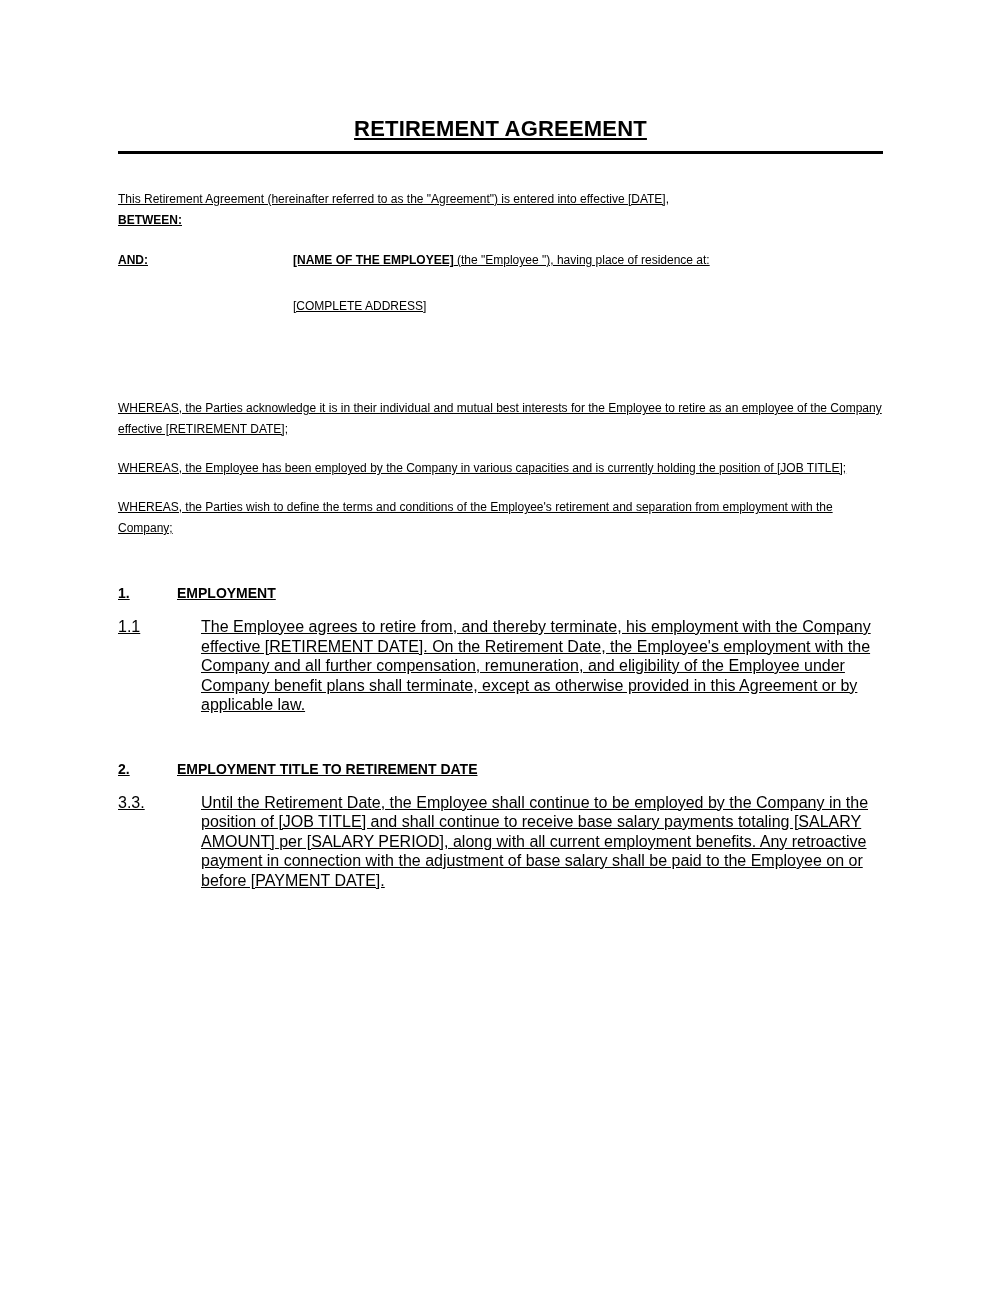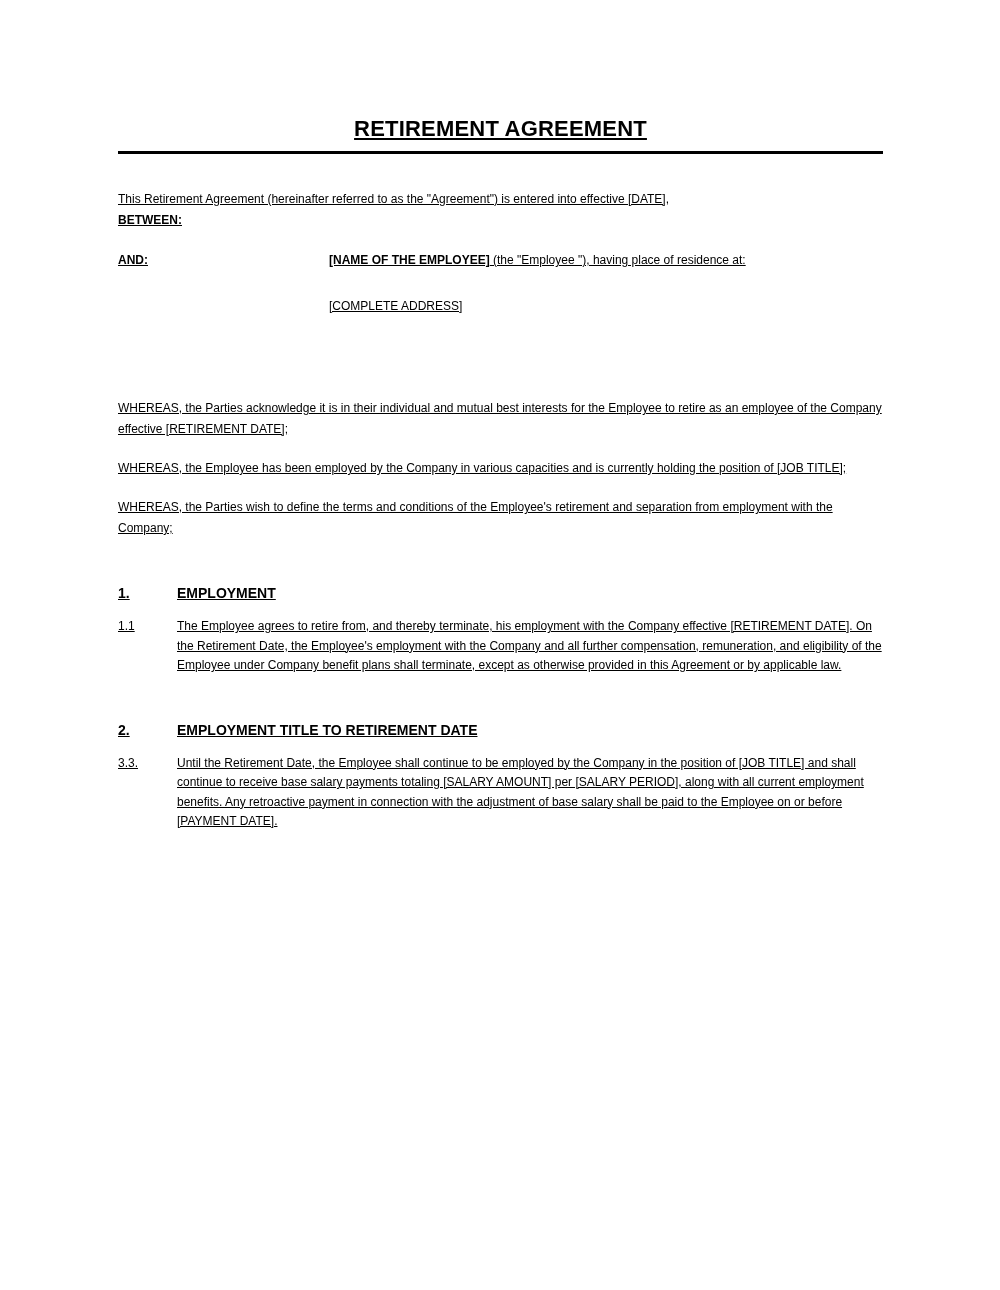--- a/index.html
+++ b/index.html
@@ -28,21 +28,21 @@
     margin-top: 9px;
     border-bottom: 3px solid #000000;
   }
   .body-text {
     font-size: 12px;
     line-height: 21px;
   }
   .intro { margin-top: 35px; }
 
   .party-row { display: flex; }
-  .party-row.second { margin-top: 19px; gap: 36px; }
+  .party-row.second { margin-top: 19px; }
   .party-label {
     width: 175px;
     flex: 0 0 175px;
     font-weight: bold;
   }
   .party-body { flex: 1; }
   .party-name { font-weight: bold; }
   .party-address { margin-top: 21px; }
   .party-address.second { margin-top: 25px; }
 
@@ -53,22 +53,23 @@
   .section-heading {
     display: flex;
     margin-top: 44px;
     font-weight: bold;
     font-size: 14px;
     line-height: 21px;
   }
   .clause {
     display: flex;
     margin-top: 13px;
-    font-size: 12px;
+    font-size: 16px;
     line-height: 19.5px;
+    gap: 24px;
   }
   .num-col {
     width: 59px;
     flex: 0 0 59px;
   }
   .flex-body { flex: 1; }
 
   .footer-rule {
     position: absolute;
     left: 118px;

